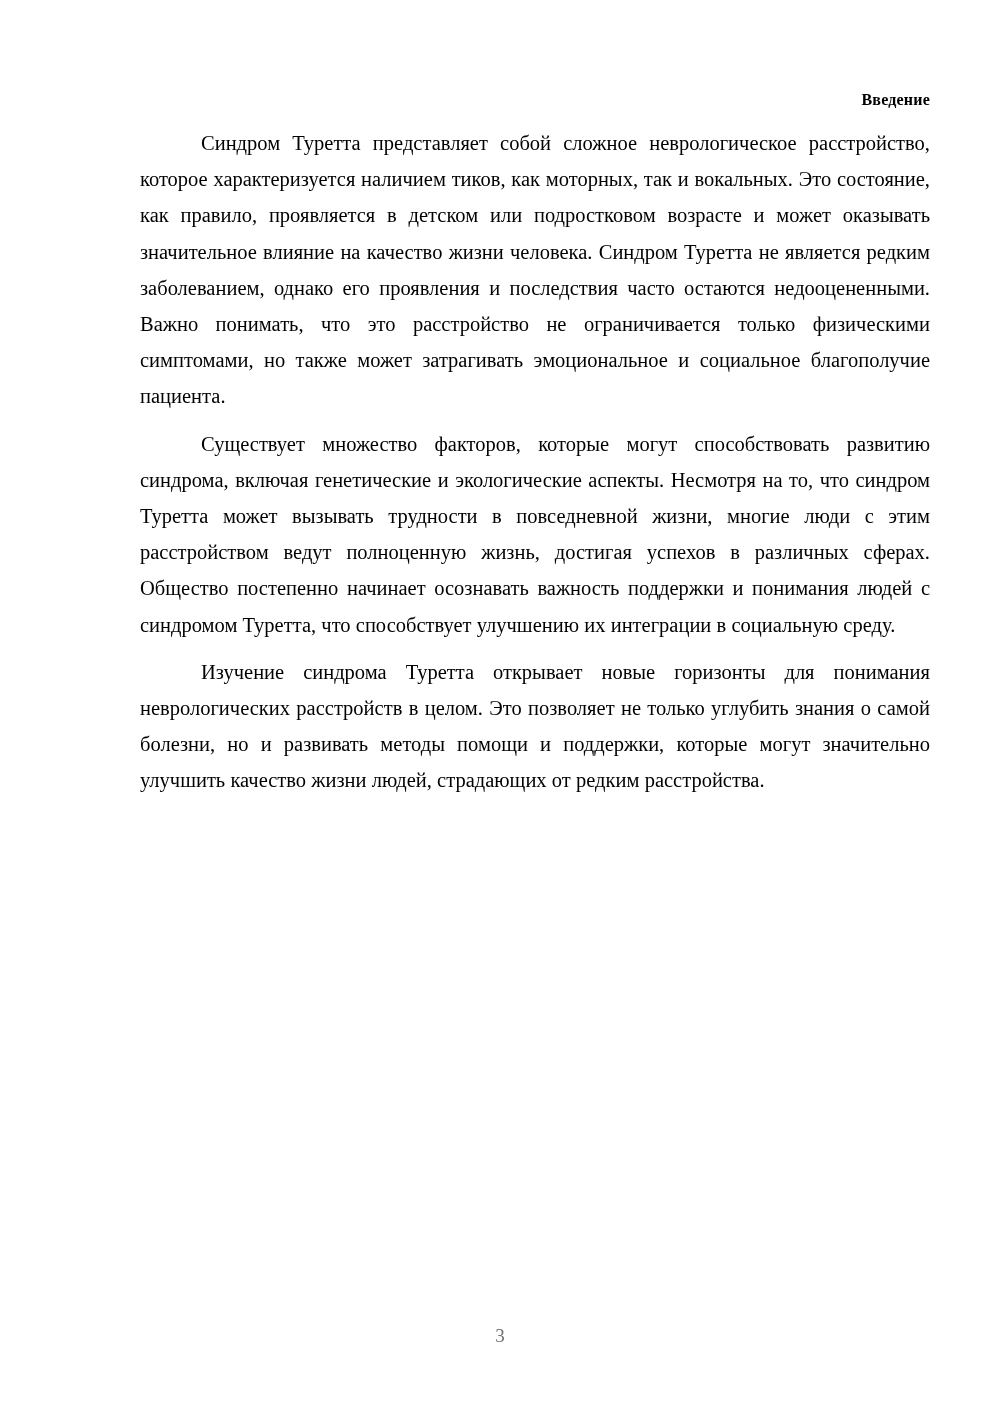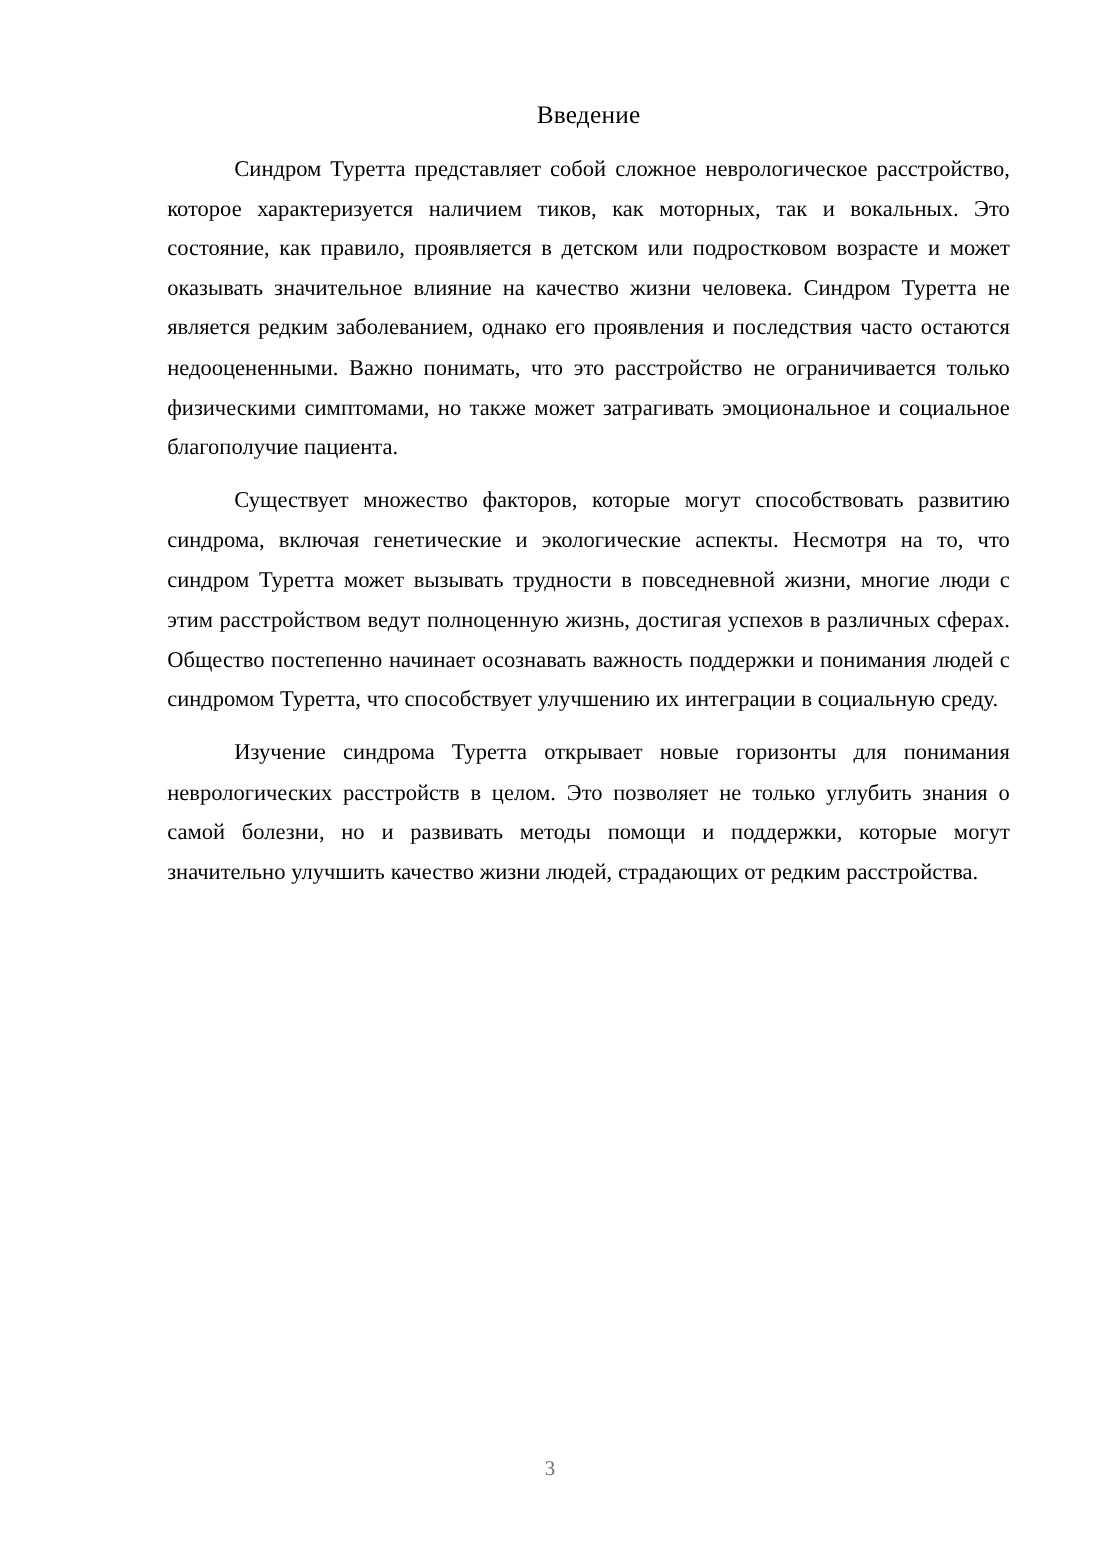--- a/index.html
+++ b/index.html
@@ -26,35 +26,35 @@
   }
 
   .content {
     position: absolute;
     left: 140px;
     top: 88px;
     width: 790px;
   }
 
   .doc-heading {
-    font-size: 23px;
-    font-weight: normal;
-    text-align: center;
+    font-size: 16px;
+    font-weight: bold;
+    text-align: right;
     letter-spacing: 0.2px;
     margin: 0 0 13px 0;
     line-height: 1.5;
   }
 
   .doc-paragraph {
     font-size: 20.5px;
     line-height: 36.2px;
     text-align: justify;
     text-align-last: left;
     text-indent: 61px;
-    margin: 12px;
+    margin: 0;
     hyphens: none;
     word-spacing: 0.1px;
   }
 
   .doc-paragraph + .doc-paragraph {
     margin-top: 11px;
   }
 
   .page-number {
     position: absolute;

